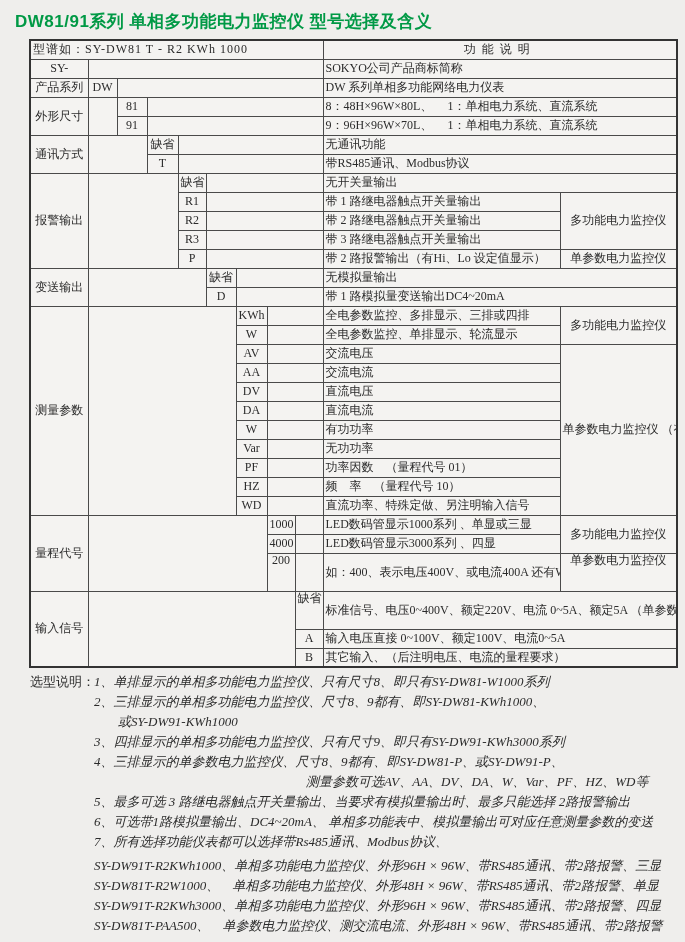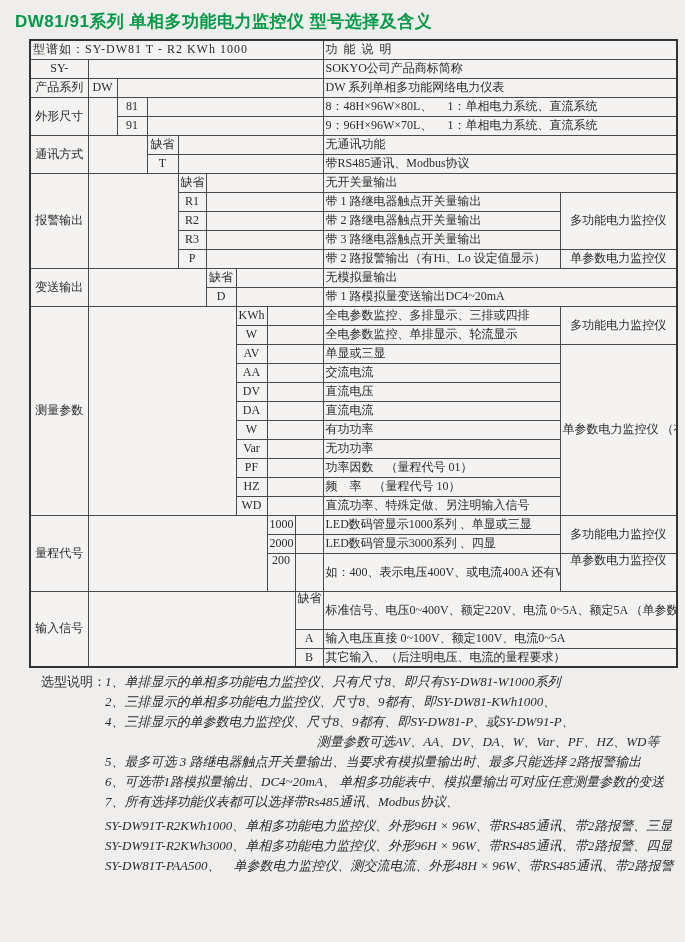--- a/index.html
+++ b/index.html
@@ -34,27 +34,27 @@
     border:1px solid var(--border);
     background:var(--cell-bg);
     height:19px;padding:0 2px;
     overflow:hidden;white-space:nowrap;
     line-height:13px;
   }
   td.g{background:var(--cell-green);}
   td.cat{background:var(--cell-green);text-align:center;padding:0 1px;}
   td.code{background:var(--cell-green);text-align:center;}
   td.head{padding-left:18px;letter-spacing:1px;}
-  td.center{letter-spacing:6px;padding:0;}
+  td.center{text-align:center;letter-spacing:6px;padding:0;}
   td.desc{padding-left:7px;}
   td.note{text-align:center;padding:0 1px;}
   td.pre{white-space:pre-line;line-height:18px;}
   tr.tall td{height:38px;}
   td.vtop{vertical-align:top;padding-top:2px;}
-  .notes,.examples{margin-left:41px;margin-top:4px;font-size:13px;}
+  .notes,.examples{margin-left:30px;margin-top:4px;font-size:13px;}
   .nrow{display:flex;line-height:20px;white-space:nowrap;}
   .nrow .lbl{width:64px;flex:0 0 64px;}
   .nrow .txt{flex:1;font-style:italic;}
   .ind1{padding-left:24px;}
   .ind2{padding-left:212px;}
 </style>
 </head>
 <body>
 
 <div class="page">
@@ -171,21 +171,21 @@
         <td class="note" rowspan="2">多功能电力监控仪</td>
       </tr>
       <tr>
         <td class="code">W</td>
         <td colspan="2"></td>
         <td class="desc">全电参数监控、单排显示、轮流显示</td>
       </tr>
       <tr>
         <td class="code">AV</td>
         <td colspan="2"></td>
-        <td class="desc">单显或三显</td>
+        <td class="desc">交流电压</td>
         <td class="note pre" rowspan="9">单参数电力监控仪
 （有高低报警 Hi、
 Lo 设定值显示）</td>
       </tr>
       <tr>
         <td class="code">AA</td>
         <td colspan="2"></td>
         <td class="desc">交流电流</td>
       </tr>
       <tr>
@@ -226,21 +226,21 @@
 
       <tr>
         <td class="cat" rowspan="3">量程代号</td>
         <td colspan="6" rowspan="3"></td>
         <td class="code">1000</td>
         <td></td>
         <td class="desc">LED数码管显示1000系列 、单显或三显</td>
         <td class="note" rowspan="2">多功能电力监控仪</td>
       </tr>
       <tr>
-        <td class="code">2000</td>
+        <td class="code">4000</td>
         <td></td>
         <td class="desc">LED数码管显示3000系列 、四显</td>
       </tr>
       <tr class="tall">
         <td class="code vtop">200</td>
         <td></td>
         <td class="desc pre">如：400、表示电压400V、或电流400A
 还有W1100、Var1100、PF01、Hz10等</td>
         <td class="note vtop">单参数电力监控仪</td>
       </tr>
@@ -267,20 +267,28 @@
     <div class="nrow">
       <span class="lbl">选型说明：</span>
       <span class="txt">1、单排显示的单相多功能电力监控仪、只有尺寸8、即只有SY-DW81-W1000系列</span>
     </div>
     <div class="nrow">
       <span class="lbl"></span>
       <span class="txt">2、三排显示的单相多功能电力监控仪、尺寸8、9都有、即SY-DW81-KWh1000、</span>
     </div>
     <div class="nrow">
       <span class="lbl"></span>
+      <span class="txt ind1">或SY-DW91-KWh1000</span>
+    </div>
+    <div class="nrow">
+      <span class="lbl"></span>
+      <span class="txt">3、四排显示的单相多功能电力监控仪、只有尺寸9、即只有SY-DW91-KWh3000系列</span>
+    </div>
+    <div class="nrow">
+      <span class="lbl"></span>
       <span class="txt">4、三排显示的单参数电力监控仪、尺寸8、9都有、即SY-DW81-P、或SY-DW91-P、</span>
     </div>
     <div class="nrow">
       <span class="lbl"></span>
       <span class="txt ind2">测量参数可选AV、AA、DV、DA、W、Var、PF、HZ、WD等</span>
     </div>
     <div class="nrow">
       <span class="lbl"></span>
       <span class="txt">5、最多可选 3 路继电器触点开关量输出、当要求有模拟量输出时、最多只能选择 2路报警输出</span>
     </div>
@@ -291,20 +299,24 @@
     <div class="nrow">
       <span class="lbl"></span>
       <span class="txt">7、所有选择功能仪表都可以选择带Rs485通讯、Modbus协议、</span>
     </div>
   </div>
 
   <div class="examples">
     <div class="nrow">
       <span class="lbl"></span>
       <span class="txt">SY-DW91T-R2KWh1000、单相多功能电力监控仪、外形96H × 96W、带RS485通讯、带2路报警、三显</span>
+    </div>
+    <div class="nrow">
+      <span class="lbl"></span>
+      <span class="txt">SY-DW81T-R2W1000、　单相多功能电力监控仪、外形48H × 96W、带RS485通讯、带2路报警、单显</span>
     </div>
     <div class="nrow">
       <span class="lbl"></span>
       <span class="txt">SY-DW91T-R2KWh3000、单相多功能电力监控仪、外形96H × 96W、带RS485通讯、带2路报警、四显</span>
     </div>
     <div class="nrow">
       <span class="lbl"></span>
       <span class="txt">SY-DW81T-PAA500、　单参数电力监控仪、测交流电流、外形48H × 96W、带RS485通讯、带2路报警</span>
     </div>
   </div>

